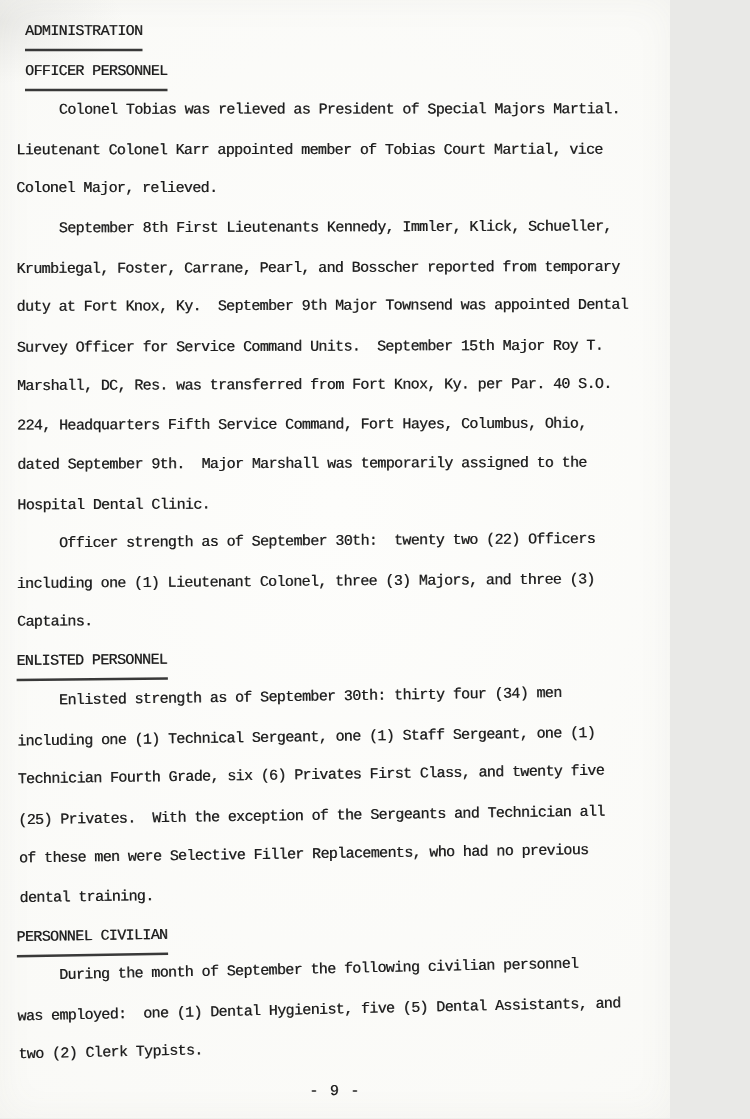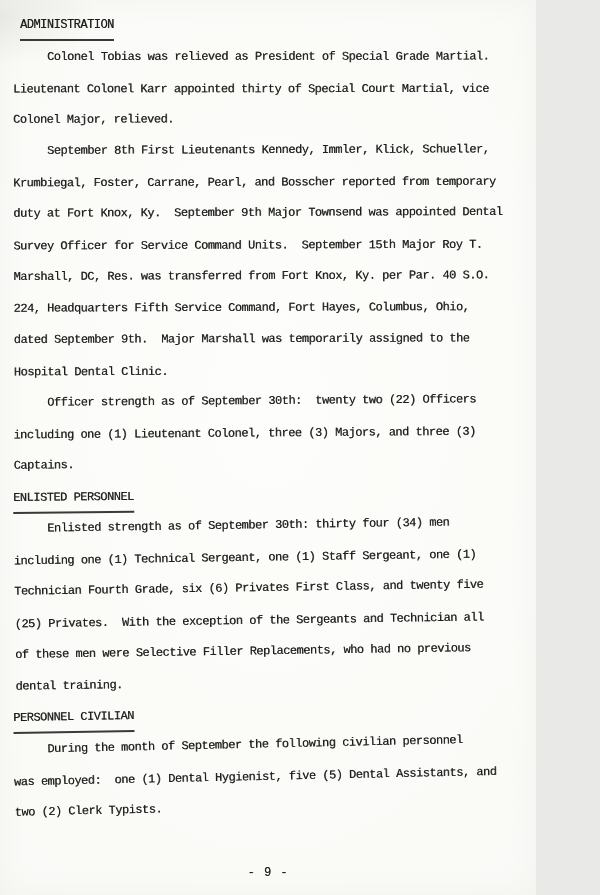--- a/index.html
+++ b/index.html
@@ -64,23 +64,24 @@
     letter-spacing: 1px;
     text-shadow: 0.4px 0 0.45px rgba(28,28,28,0.65);
   }
 </style>
 </head>
 <body>
 
 <div class="page">
   <div class="content">
       <div class="block heading" data-block="administration"><span class="hl">ADMINISTRATION</span></div>
+      <div class="block heading" data-block="officer-personnel"><span class="hl">OFFICER PERSONNEL</span></div>
       <div class="block" data-block="court-martial">
-        <div class="line indent">Colonel Tobias was relieved as President of Special Grade Martial.</div>
-        <div class="line">Lieutenant Colonel Karr appointed thirty of Special Court Martial, vice</div>
+        <div class="line indent">Colonel Tobias was relieved as President of Special Majors Martial.</div>
+        <div class="line">Lieutenant Colonel Karr appointed member of Tobias Court Martial, vice</div>
         <div class="line">Colonel Major, relieved.</div>
       </div>
       <div class="block" data-block="september-movements">
         <div class="line indent">September 8th First Lieutenants Kennedy, Immler, Klick, Schueller,</div>
         <div class="line">Krumbiegal, Foster, Carrane, Pearl, and Bosscher reported from temporary</div>
         <div class="line">duty at Fort Knox, Ky.  September 9th Major Townsend was appointed Dental</div>
         <div class="line">Survey Officer for Service Command Units.  September 15th Major Roy T.</div>
         <div class="line">Marshall, DC, Res. was transferred from Fort Knox, Ky. per Par. 40 S.O.</div>
         <div class="line">224, Headquarters Fifth Service Command, Fort Hayes, Columbus, Ohio,</div>
         <div class="line">dated September 9th.  Major Marshall was temporarily assigned to the</div>

